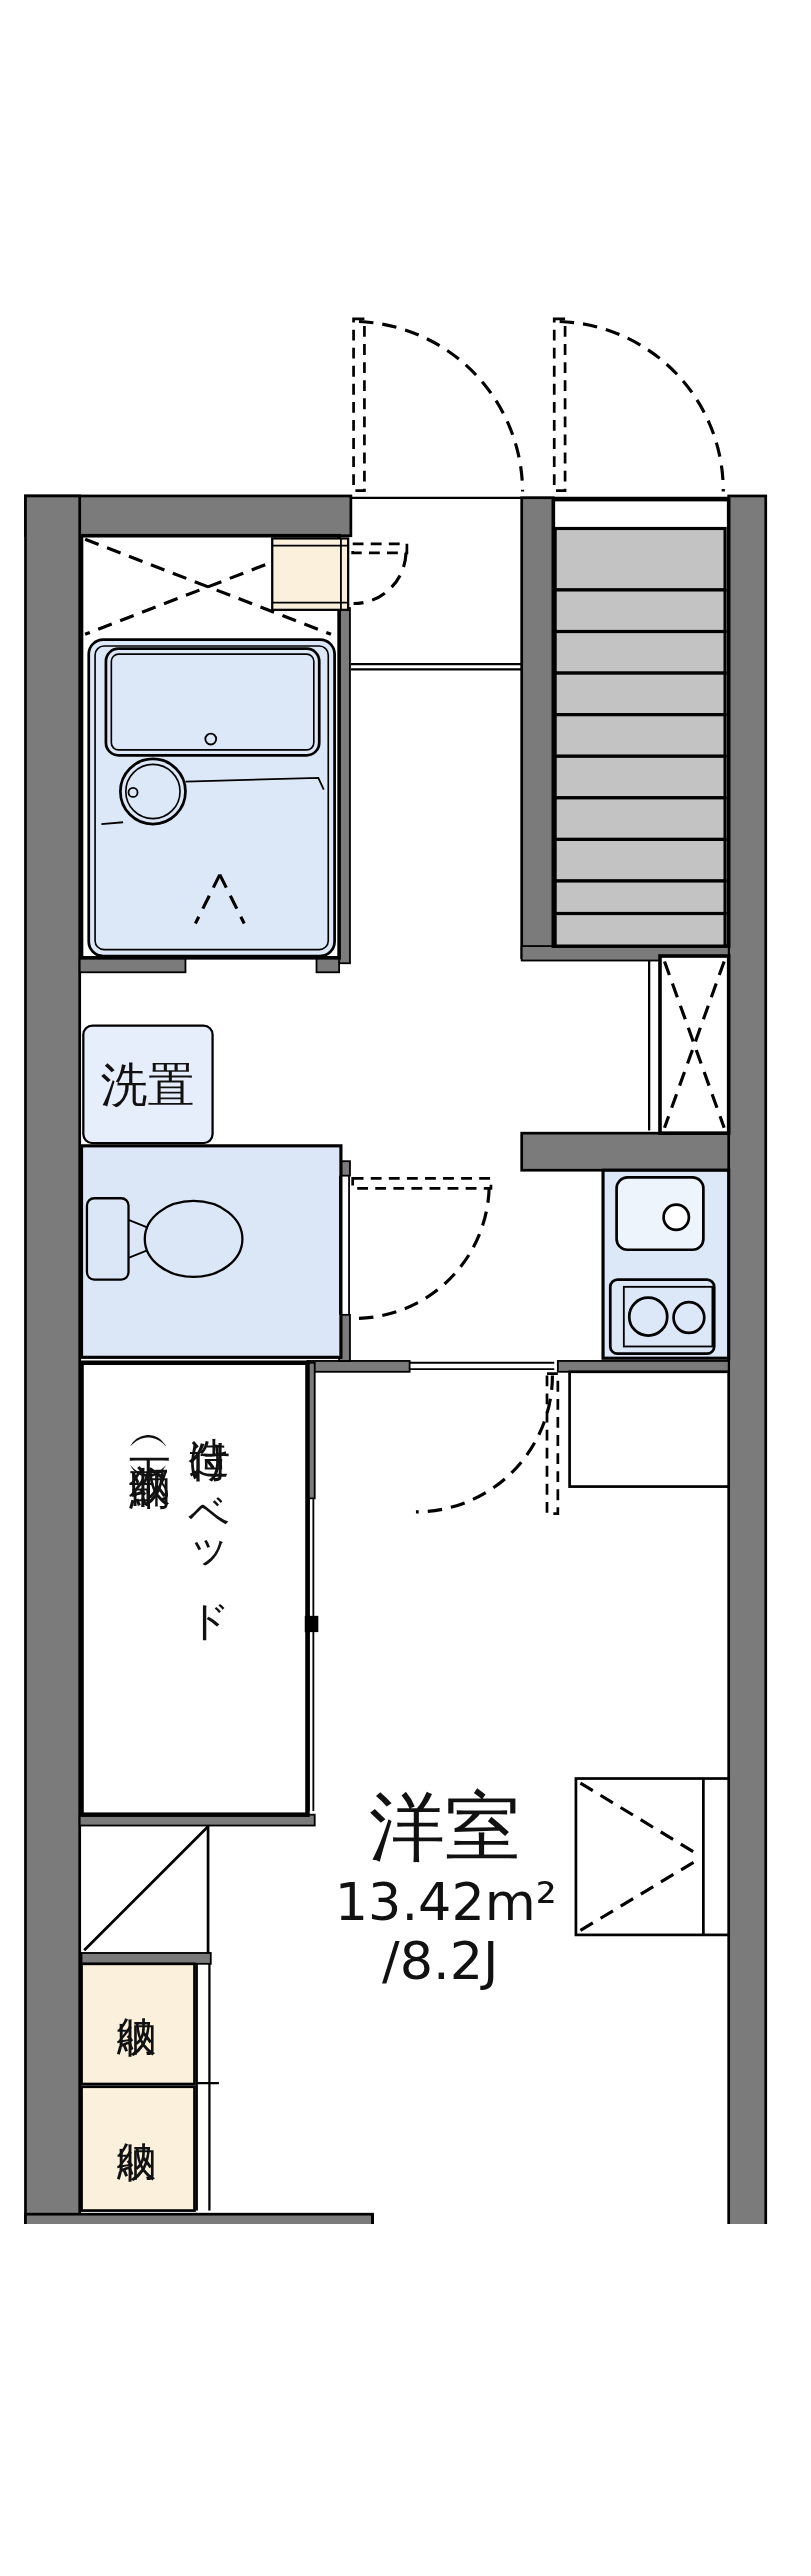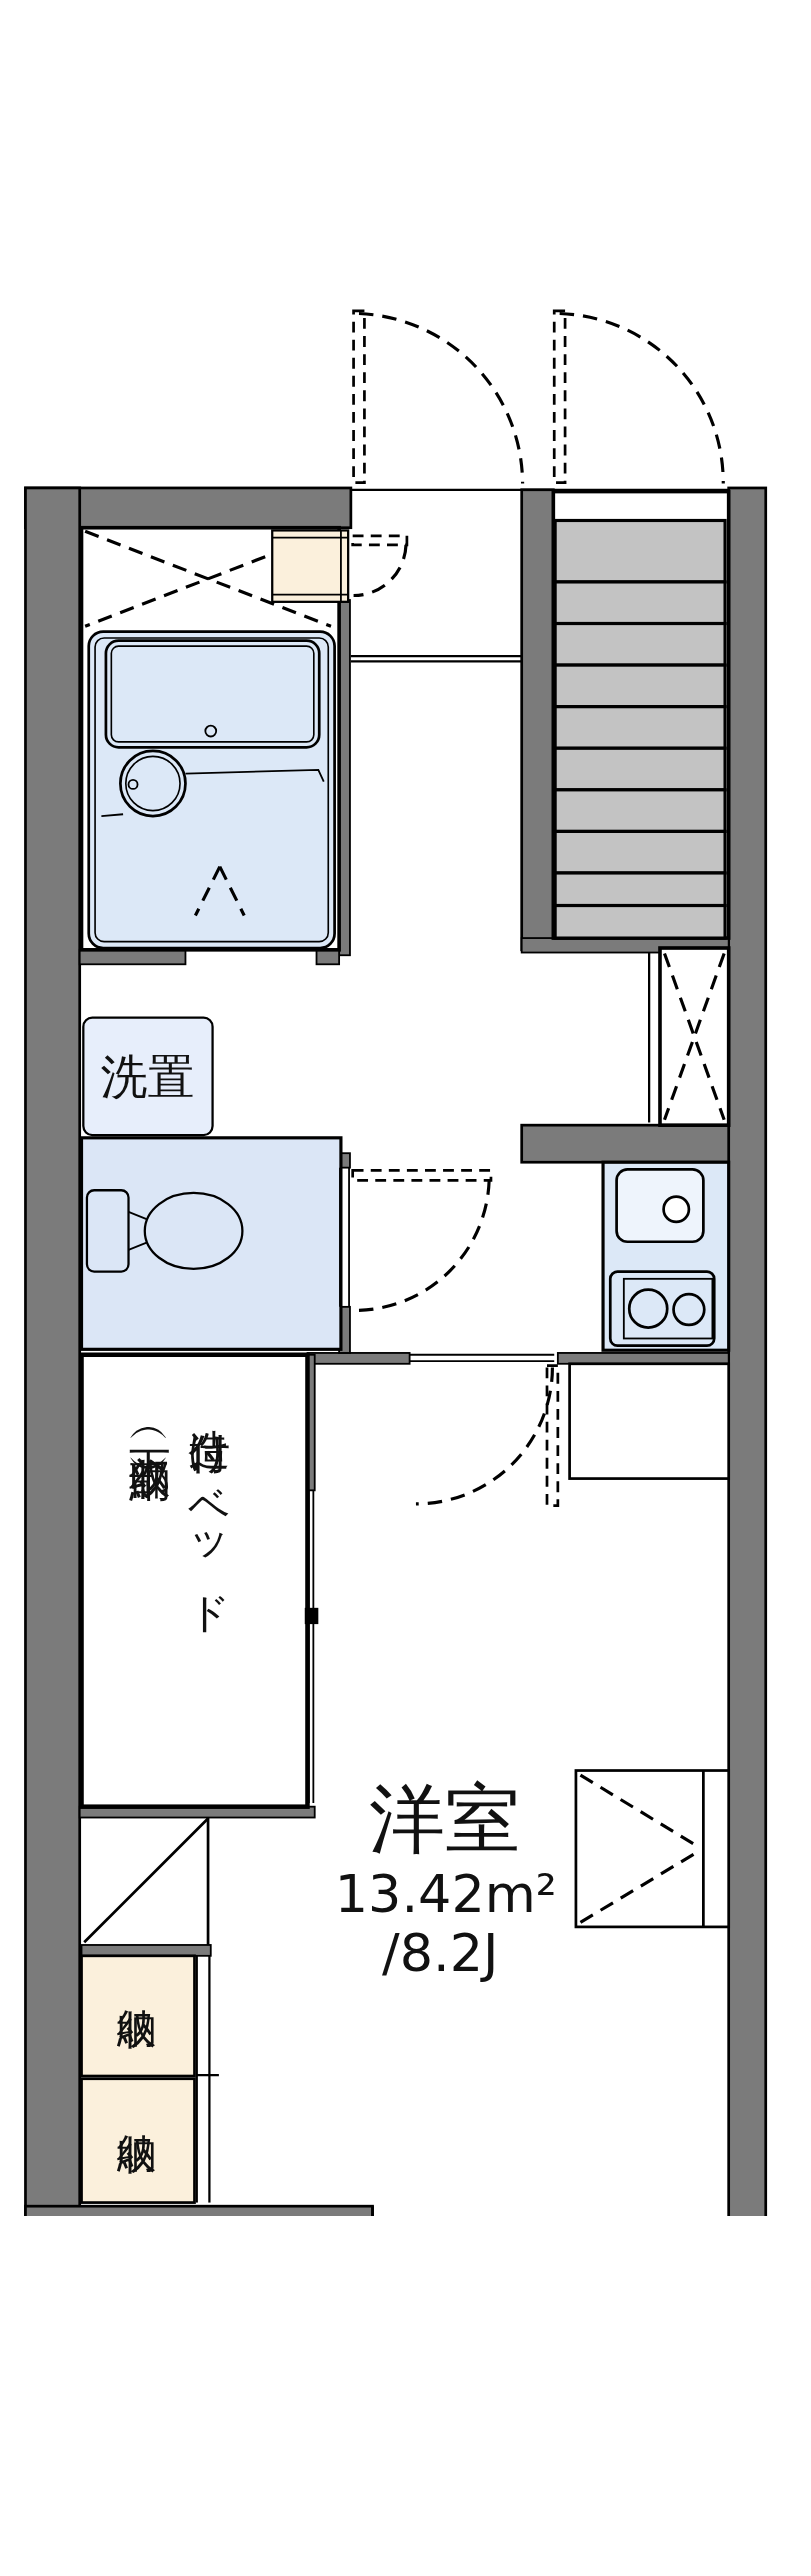--- a/index.html
+++ b/index.html
@@ -1,16 +1,16 @@
 <!DOCTYPE html>
 <html style="--wall: #7b7b7b; --stair: #c3c3c3; --bath: #dce8f7; --toilet: #dbe6f6; --laundry: #e7eefb; --kitchen: #dce8f7; --beige: #fbf0dc; --ink: #000000;font-size:14.5px"><head>
 <meta charset="utf-8">
 <style>
   html,body{margin:0;padding:0;background:#ffffff;}
-  .stage{position:relative;width:812px;height:2208px;background:#fff;margin:8px auto;overflow:hidden;
+  .stage{position:relative;width:812px;height:2208px;background:#fff;margin:16px auto;overflow:hidden;
          font-family:"DejaVu Sans",sans-serif;}
   svg{position:absolute;left:0;top:0;}
   .wall{fill:var(--wall);stroke:var(--ink);stroke-width:3;}
   .wallthin{fill:var(--wall);stroke:var(--ink);stroke-width:2;}
   .roomline{fill:#ffffff;stroke:var(--ink);stroke-width:4;}
   .tread{fill:var(--stair);stroke:var(--ink);stroke-width:3.5;}
   .dash{fill:none;stroke:var(--ink);stroke-width:3.5;stroke-dasharray:16 10;}
   .dashleaf{fill:none;stroke:var(--ink);stroke-width:3;stroke-dasharray:12 8;}
   .thin{fill:none;stroke:var(--ink);stroke-width:2;}
   .thin25{fill:none;stroke:var(--ink);stroke-width:2.5;}

